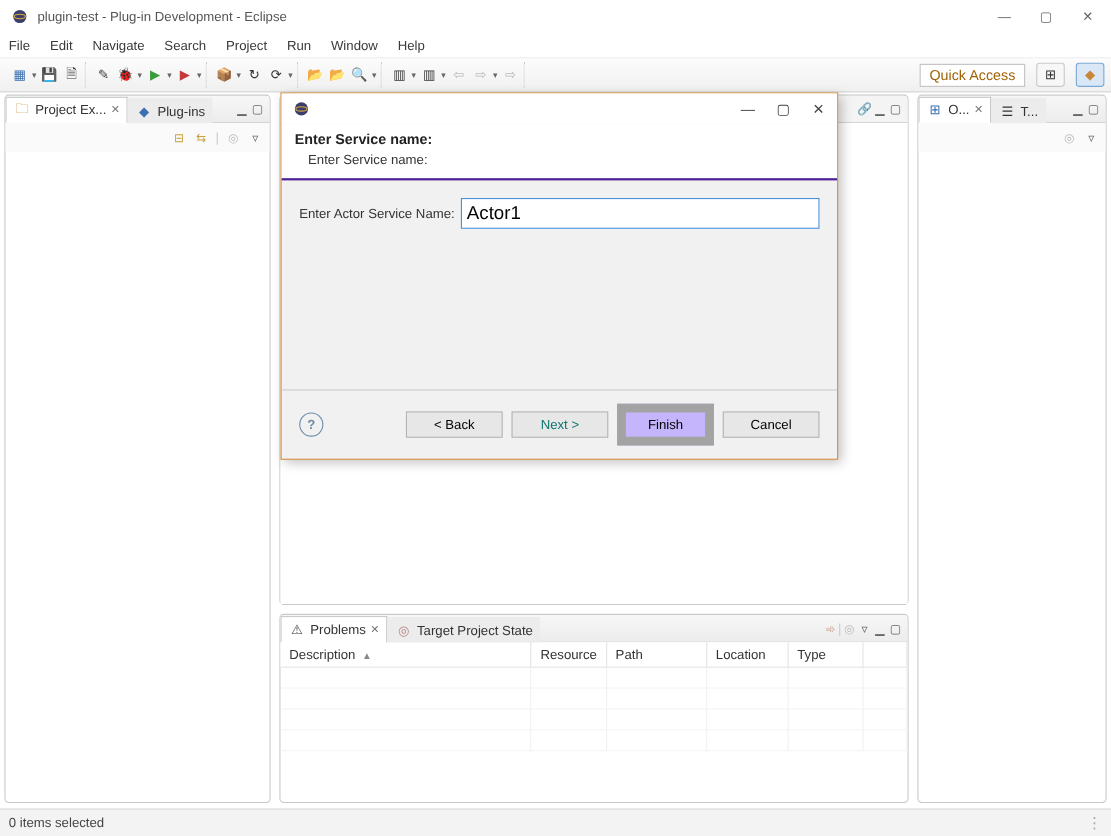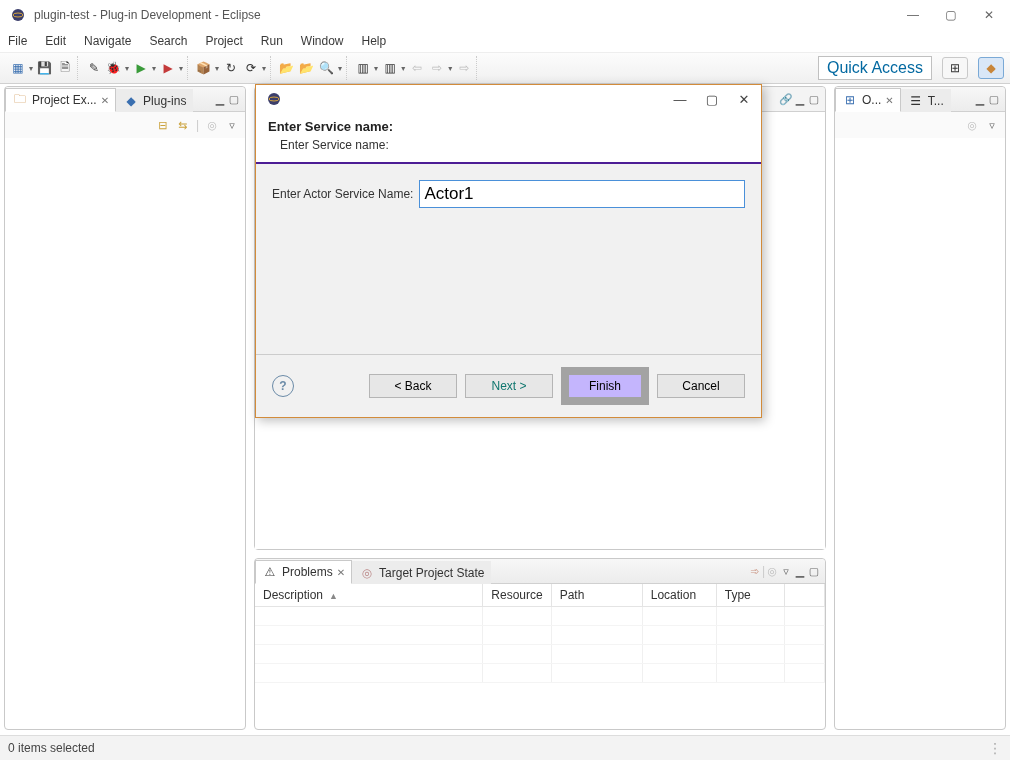--- a/index.html
+++ b/index.html
@@ -8,21 +8,21 @@
   .win-controls{display:flex;gap:24px;padding-right:4px;}
   .win-controls span{width:14px;text-align:center;color:#666;font-family:Arial;}
   .menubar{height:22px;display:flex;align-items:center;padding:0 8px;gap:18px;color:#3a3a3a;}
   .menubar span{cursor:default;}
   .toolbar{height:30px;border-top:1px solid #eee;border-bottom:1px solid #d0d0d0;display:flex;align-items:center;padding:0 6px;gap:4px;background:linear-gradient(#fcfcfc,#f0f0f0);}
   .tb-group{display:flex;align-items:center;gap:4px;padding:0 4px;border-right:1px dotted #ccc;height:24px;}
   .tb-group:last-child{border-right:none;}
   .tb-ico{width:16px;height:16px;display:flex;align-items:center;justify-content:center;font-size:12px;}
   .tb-dd{font-size:8px;color:#666;margin-left:-1px;}
   .spacer{flex:1;}
-  .quick-access{border:1px solid #c0c0c0;padding:2px 8px;background:#fff;color:#0369a1;font-size:16px;}
+  .quick-access{border:1px solid #c0c0c0;padding:2px 8px;background:#fff;color:#a16207;font-size:13px;}
   .persp{display:flex;align-items:center;gap:4px;border:1px solid #c9c9c9;border-radius:3px;padding:2px 4px;background:#f7f7f7;margin-left:6px;}
   .persp.active{background:#d9e7f7;border-color:#7aa9d6;}
   .workbench{position:absolute;top:82px;left:0;right:0;bottom:26px;display:flex;}
   .view{border:1px solid #c9c9c9;border-radius:4px;margin:4px;display:flex;flex-direction:column;background:#fff;}
   .view-tabs{display:flex;align-items:center;height:24px;background:linear-gradient(#f7f7f7,#ececec);border-bottom:1px solid #d0d0d0;border-radius:4px 4px 0 0;padding-right:4px;}
   .tab{display:flex;align-items:center;gap:4px;padding:3px 6px;border:1px solid transparent;border-bottom:none;background:#ececec;position:relative;top:1px;}
   .tab.active{background:#fff;border-color:#c9c9c9;border-bottom:1px solid #fff;}
   .tab .close{font-size:10px;color:#777;}
   .view-toolbar{display:flex;align-items:center;justify-content:flex-end;height:22px;padding:2px 6px;gap:6px;background:#fafafa;}
   .mini-ico{width:14px;height:14px;display:flex;align-items:center;justify-content:center;font-size:11px;color:#666;}

